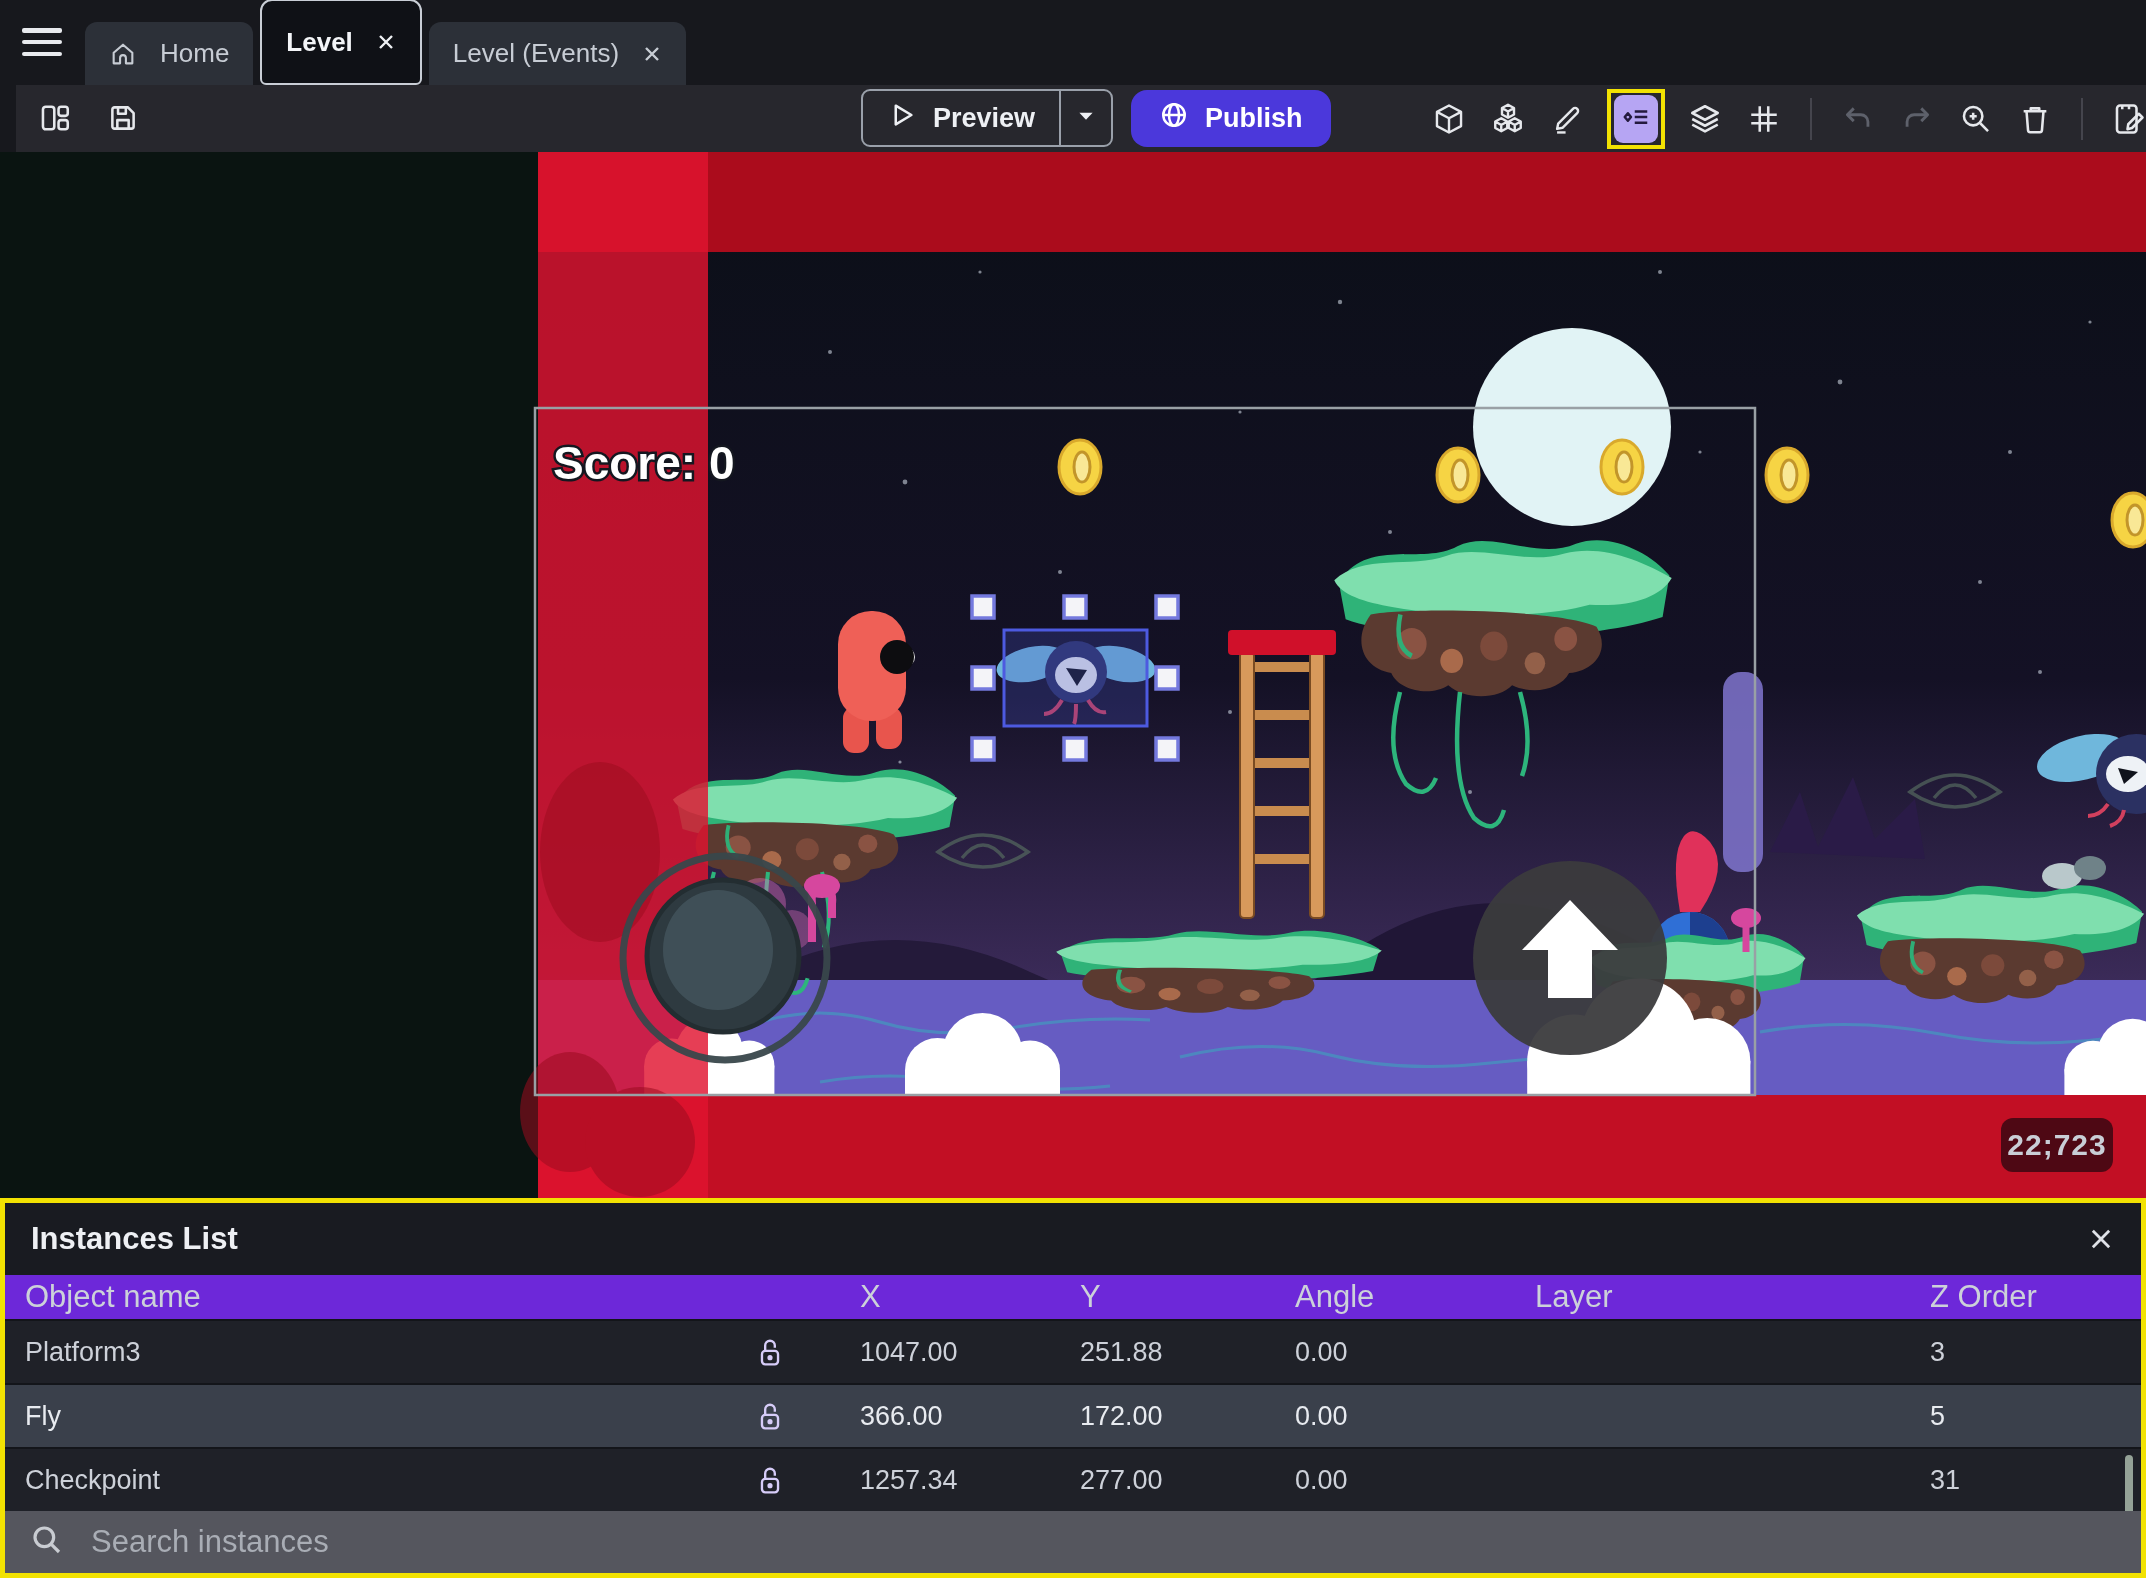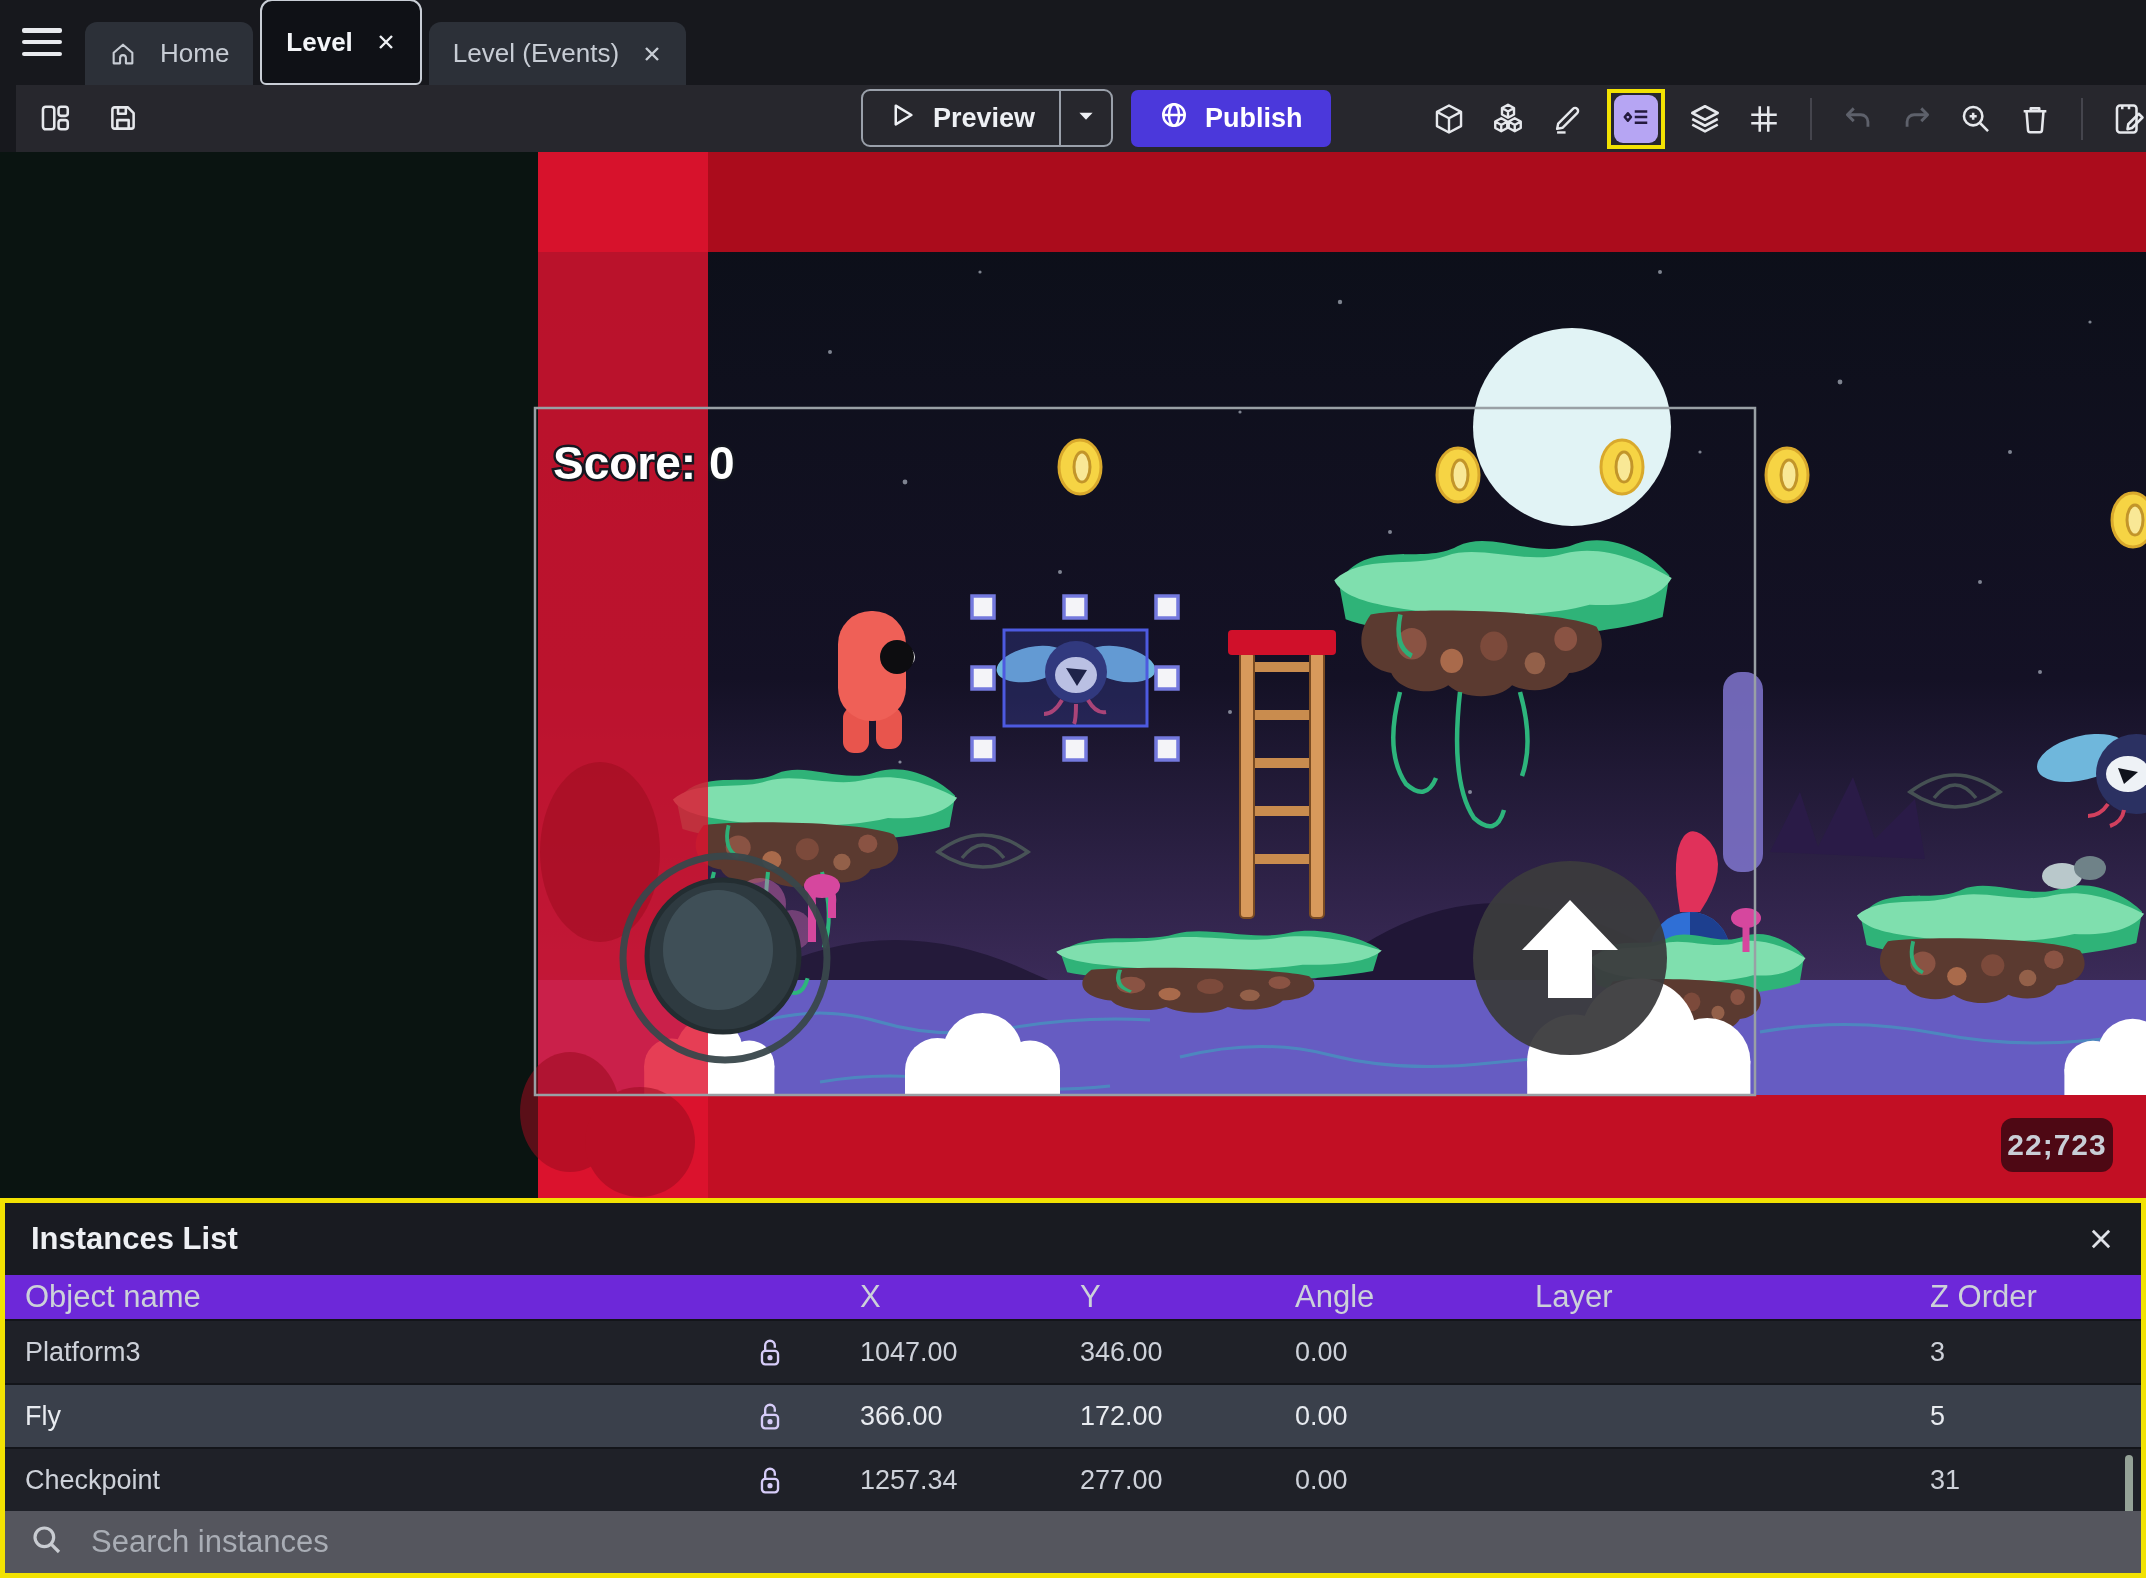--- a/index.html
+++ b/index.html
@@ -22,21 +22,21 @@
   
   .toolbar{position:absolute;top:85px;left:16px;width:2146px;height:67px;background:#27272d;}
   .tool-left{position:absolute;left:20px;top:14px;display:flex;gap:30px;align-items:center;}
   .icon-btn{width:38px;height:38px;display:flex;align-items:center;justify-content:center;cursor:pointer;}
   .preview-group{position:absolute;left:845px;top:4px;height:58px;display:flex;align-items:stretch;
     border:2px solid #9aa0aa;border-radius:9px;color:#eef0f4;}
   .preview-main{display:flex;align-items:center;gap:16px;padding:0 24px;font-size:27px;font-weight:bold;cursor:pointer;}
   .preview-caret{width:52px;display:flex;align-items:center;justify-content:center;
     border-left:2px solid #9aa0aa;cursor:pointer;}
   .publish-btn{position:absolute;left:1115px;top:5px;height:57px;display:flex;align-items:center;gap:16px;
-    padding:0 28px;background:#4B38DB;border-radius:7px;color:#ffffff;font-size:27px;font-weight:bold;cursor:pointer;}
+    padding:0 28px;background:#4B38DB;border-radius:16px;color:#ffffff;font-size:27px;font-weight:bold;cursor:pointer;}
   .tool-right{position:absolute;right:14px;top:4px;height:60px;display:flex;align-items:center;gap:21px;}
   .vsep{width:2px;height:42px;background:#45454d;margin:0 6px;}
   .hl-outer{width:58px;height:60px;border:4px solid #F2E202;display:flex;align-items:center;
     justify-content:center;cursor:pointer;}
   .hl-inner{width:44px;height:48px;background:#B6A5F3;border-radius:9px;display:flex;
     align-items:center;justify-content:center;}
 
   
   .canvas{position:absolute;top:152px;left:0;width:2146px;height:1053px;background:#0a1411;overflow:hidden;}
   .coords-badge{position:absolute;left:2001px;top:966px;width:112px;height:54px;
@@ -449,21 +449,21 @@
   <div class="grid-row inst-row">
     <span class="cell-name">Platform3</span>
     <span class="cell-lock">
       <svg width="26" height="30" viewBox="0 0 24 28" fill="none" stroke="#d6ccf8" stroke-width="2.2">
           <path d="M7.5 13 V8 a4.5 4.5 0 0 1 9 0 v2"></path>
           <rect x="4.5" y="13" width="15" height="12.5" rx="3"></rect>
           <circle cx="12" cy="19.3" r="2.4" fill="#d6ccf8" stroke="none"></circle>
         </svg>
     </span>
     <span class="cell-val">1047.00</span>
-    <span class="cell-val">346.00</span>
+    <span class="cell-val">251.88</span>
     <span class="cell-val">0.00</span>
     <span class="cell-val"></span>
     <span class="cell-val">3</span>
   </div>
 
   <div class="grid-row inst-row selected">
     <span class="cell-name">Fly</span>
     <span class="cell-lock">
       <svg width="26" height="30" viewBox="0 0 24 28" fill="none" stroke="#d6ccf8" stroke-width="2.2">
           <path d="M7.5 13 V8 a4.5 4.5 0 0 1 9 0 v2"></path>

